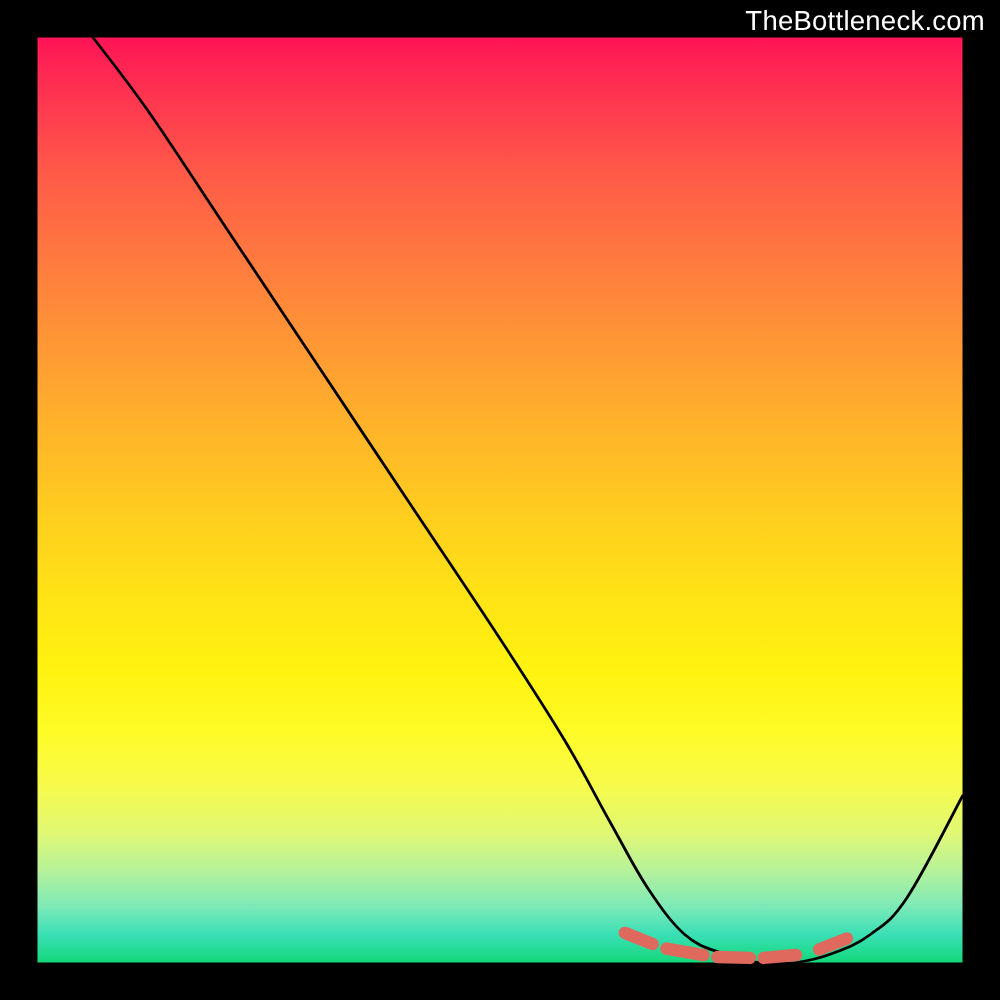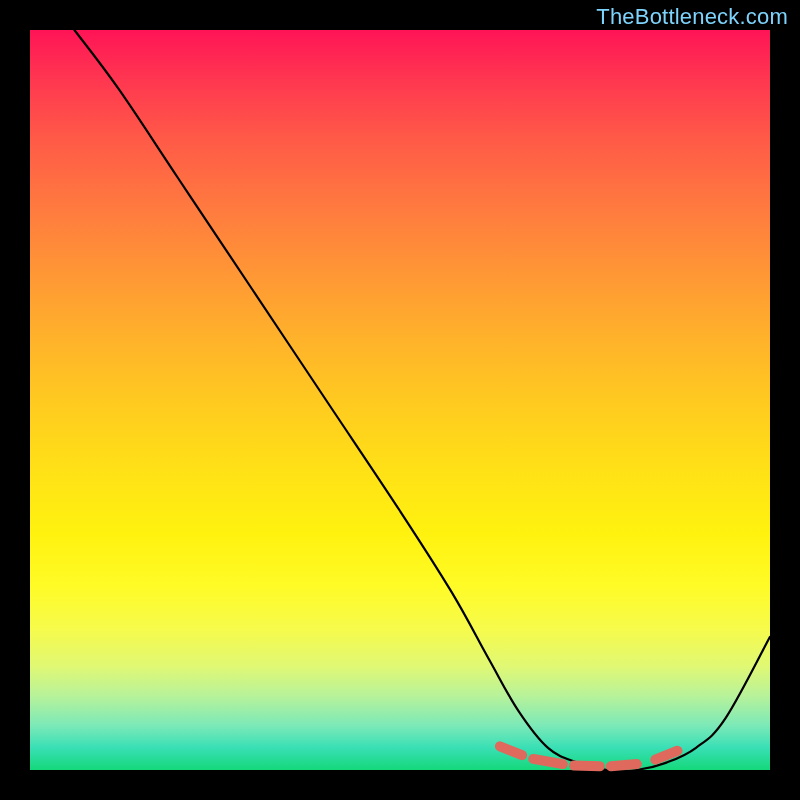--- a/index.html
+++ b/index.html
@@ -8,21 +8,21 @@
     height: 800px;
     background: #000;
     font-family: Arial, sans-serif;
     position: relative;
     overflow: hidden;
   }
   .watermark {
     position: absolute;
     top: 4px;
     right: 12px;
-    color: #7dd3fc;
+    color: #ffffff;
     font-size: 22px;
     font-weight: 500;
     z-index: 10;
     letter-spacing: 0.2px;
   }
   .chart-area {
     position: absolute;
     left: 30px;
     top: 30px;
     width: 740px;

